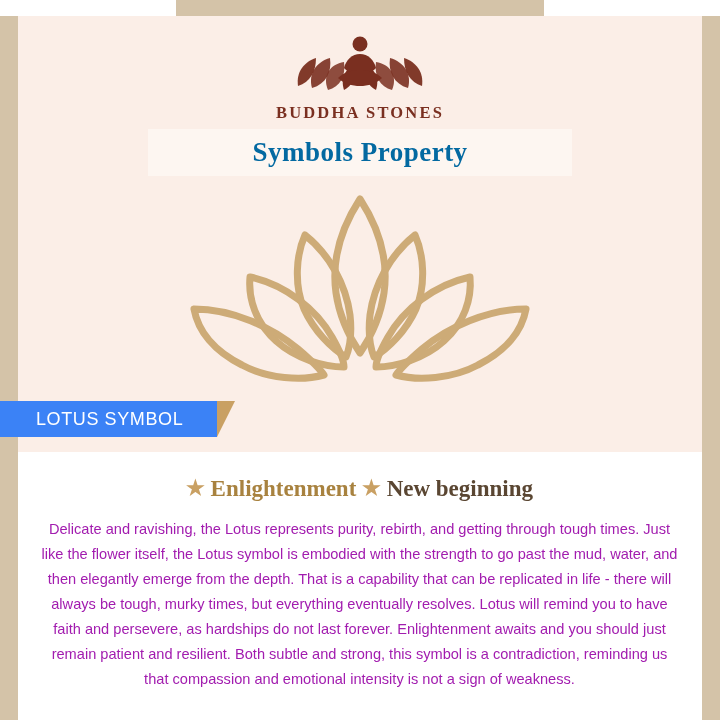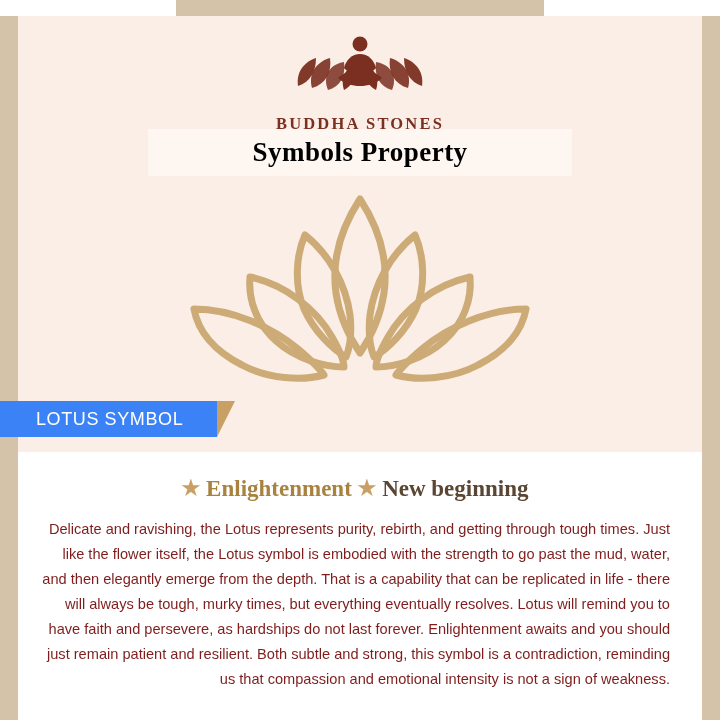--- a/index.html
+++ b/index.html
@@ -70,21 +70,21 @@
     position: absolute;
     left: 0; right: 0;
     top: 24px;
     text-align: center;
   }
   .brand-logo {
     display: block;
     margin: 0 auto;
   }
   .brand-name {
-    margin-top: 12px;
+    margin-top: 1px;
     font-family: "Liberation Serif", serif;
     font-size: 16.5px;
     letter-spacing: 2.2px;
     color: #7a2f20;
     font-weight: bold;
   }
 
   
   .title-banner {
     position: absolute;
@@ -94,21 +94,21 @@
     height: 47px;
     background: #fdf6f1;
     display: flex;
     align-items: center;
     justify-content: center;
   }
   .title-text {
     font-family: "Liberation Serif", serif;
     font-weight: bold;
     font-size: 27px;
-    color: #000000;
+    color: #0369a1;
     letter-spacing: 0.5px;
   }
 
   
   .lotus-wrap {
     position: absolute;
     left: 0; right: 0;
     top: 182px;
     height: 212px;
     display: flex;
@@ -145,21 +145,21 @@
   }
 
   
   .text-panel {
     position: absolute;
     left: 18px;
     right: 18px;
     top: 452px;
     bottom: 0;
     background: #ffffff;
-    padding: 16px 32px 0 22px;
+    padding: 16px 23px 0 22px;
     box-sizing: border-box;
   }
   .headline {
     text-align: center;
     font-family: "Liberation Serif", serif;
     font-weight: bold;
     font-size: 23px;
     color: #b08a4e;
     margin: 8px 0 14px 0;
     white-space: nowrap;
@@ -172,22 +172,22 @@
   .headline .seg {
     color: #5a4632;
   }
   .headline .seg-gold {
     color: #a8823f;
   }
   .body-copy {
     font-family: "Liberation Sans", sans-serif;
     font-size: 14.6px;
     line-height: 25px;
-    color: #7f1d1d;
-    text-align: right;
+    color: #a21caf;
+    text-align: center;
   }
 </style>
 </head>
 <body>
 
 <div id="page">
 
   <div class="border-band band-left"></div>
   <div class="border-band band-right"></div>
   <div class="border-band band-top"></div>

